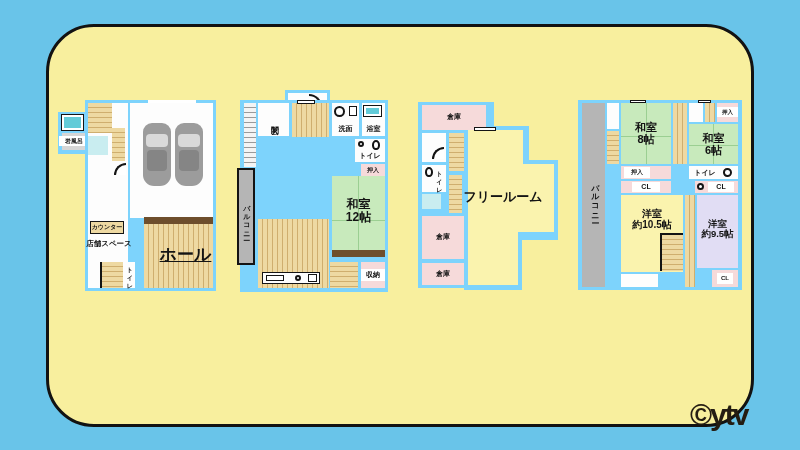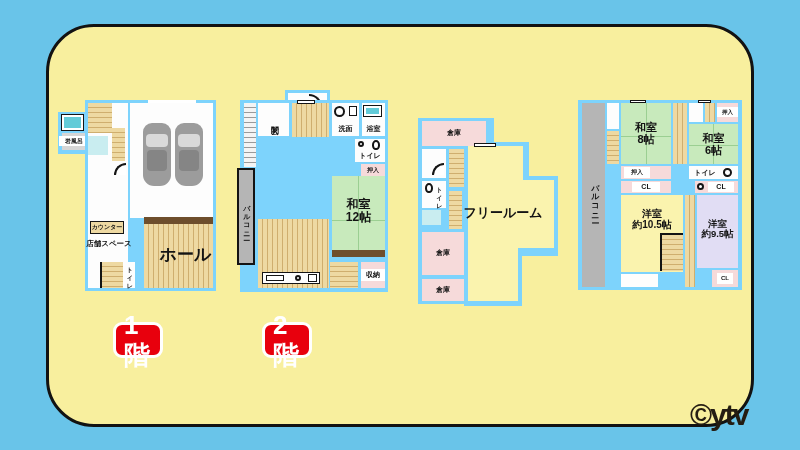--- a/index.html
+++ b/index.html
@@ -69,21 +69,21 @@
         <div class="abs tan-h" style="left:24px;top:25px;width:13px;height:33px;"></div>
         <div class="abs arc" style="left:26px;top:60px;width:12px;height:12px;"></div>
         <div class="abs counterbox lbl" style="left:2px;top:118px;width:34px;height:13px;font-size:6px;">カウンター</div>
         <div class="abs lbl" style="left:-2px;top:136px;width:46px;height:10px;font-size:7.5px;">店舗スペース</div>
         <div class="abs tan-h" style="left:12px;top:159px;width:23px;height:26px;border-left:2px solid #141414;"></div>
         <div class="abs lbl vlbl" style="left:36px;top:159px;width:11px;height:26px;font-size:6px;background:#fdfdfd;">トイレ</div>
       </div>
 
       <div class="abs brown" style="left:59px;top:117px;width:69px;height:7px;"></div>
       <div class="abs tan-v" style="left:59px;top:124px;width:69px;height:64px;">
-        <div class="abs lbl" style="left:0;top:18px;width:83px;height:26px;font-size:17px;">ホール</div>
+        <div class="abs lbl" style="left:0;top:18px;width:83px;height:26px;font-size:17px;text-decoration:underline;">ホール</div>
       </div>
     </div>
   </div>
 
   <div class="abs" style="left:237px;top:88px;width:154px;height:204px;">
 
     <div class="abs blk" style="left:48px;top:2px;width:45px;height:18px;">
       <div class="abs white" style="left:3px;top:3px;width:39px;height:15px;"></div>
       <div class="abs arc" style="left:24px;top:4px;width:13px;height:13px;transform:scaleX(-1);"></div>
     </div>
@@ -127,21 +127,21 @@
 12帖</div>
       <div class="abs brown" style="left:0;top:74px;width:53px;height:7px;"></div>
     </div>
     <div class="abs tan-h" style="left:93px;top:174px;width:28px;height:26px;"></div>
     <div class="abs pink" style="left:124px;top:174px;width:24px;height:26px;">
       <div class="abs lbl" style="left:0;top:7px;width:24px;height:12px;font-size:7px;background:#fff;">収納</div>
     </div>
     <div class="abs win" style="left:60px;top:12px;width:18px;height:4px;"></div>
   </div>
 
-  <div class="abs" style="left:416px;top:112px;width:146px;height:198px;">
+  <div class="abs" style="left:416px;top:96px;width:146px;height:198px;">
     <div class="abs blk" style="left:2px;top:6px;width:52px;height:186px;"></div>
     <div class="abs blk" style="left:2px;top:6px;width:76px;height:32px;"></div>
     <div class="abs blk" style="left:48px;top:30px;width:65px;height:114px;"></div>
     <div class="abs blk" style="left:105px;top:64px;width:37px;height:80px;"></div>
     <div class="abs blk" style="left:48px;top:132px;width:58px;height:62px;"></div>
 
     <div class="abs pink" style="left:6px;top:9px;width:64px;height:25px;">
       <div class="abs lbl" style="left:0;top:5px;width:64px;height:14px;font-size:7px;">倉庫</div>
     </div>
     <div class="abs white" style="left:6px;top:37px;width:24px;height:29px;">
@@ -213,18 +213,16 @@
 約9.5帖</div>
     </div>
     <div class="abs pink" style="left:134px;top:170px;width:26px;height:17px;">
       <div class="abs lbl" style="left:5px;top:3px;width:16px;height:11px;font-size:6px;background:#fff;">CL</div>
     </div>
     <div class="abs white" style="left:43px;top:174px;width:37px;height:13px;"></div>
     <div class="abs win" style="left:52px;top:0;width:16px;height:3px;"></div>
     <div class="abs win" style="left:120px;top:0;width:13px;height:3px;"></div>
   </div>
 
-  <div class="abs badge" style="left:113px;top:322px;width:50px;">1階</div>
-  <div class="abs badge" style="left:262px;top:322px;width:50px;">2階</div>
 
   <div class="abs watermark" style="left:690px;top:398px;">©ytv</div>
 
 </div>
 
 </body></html>

